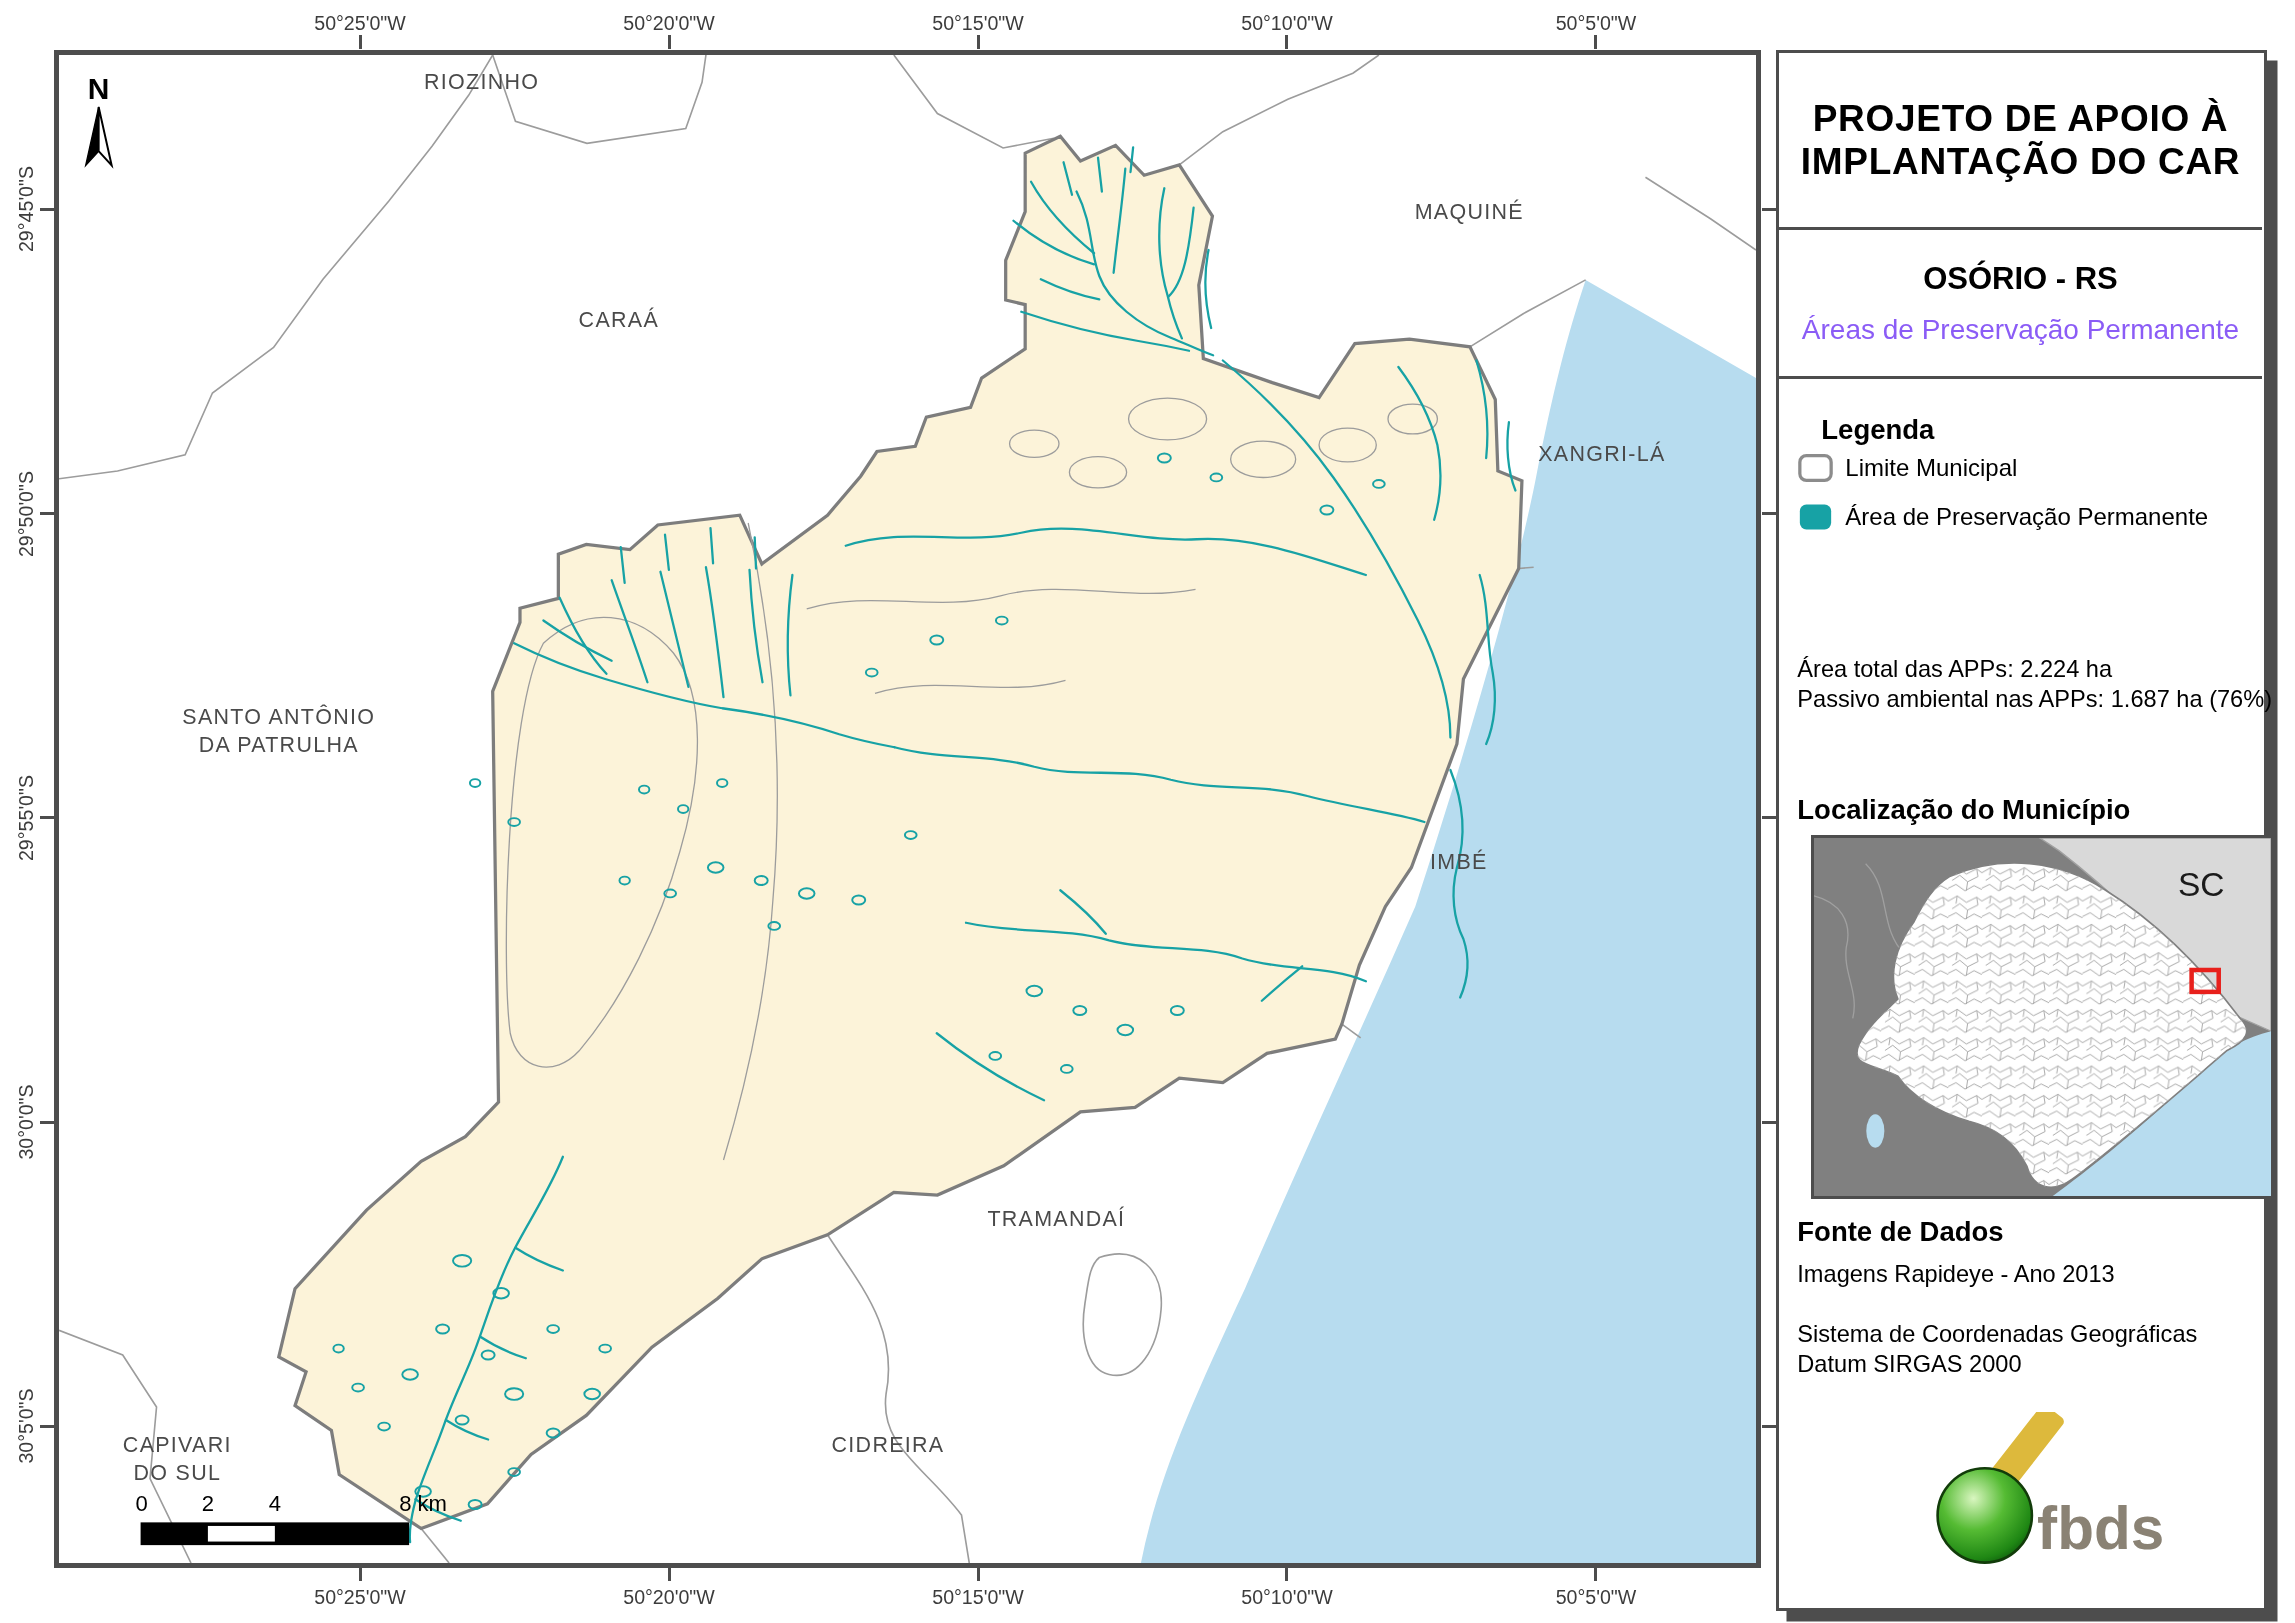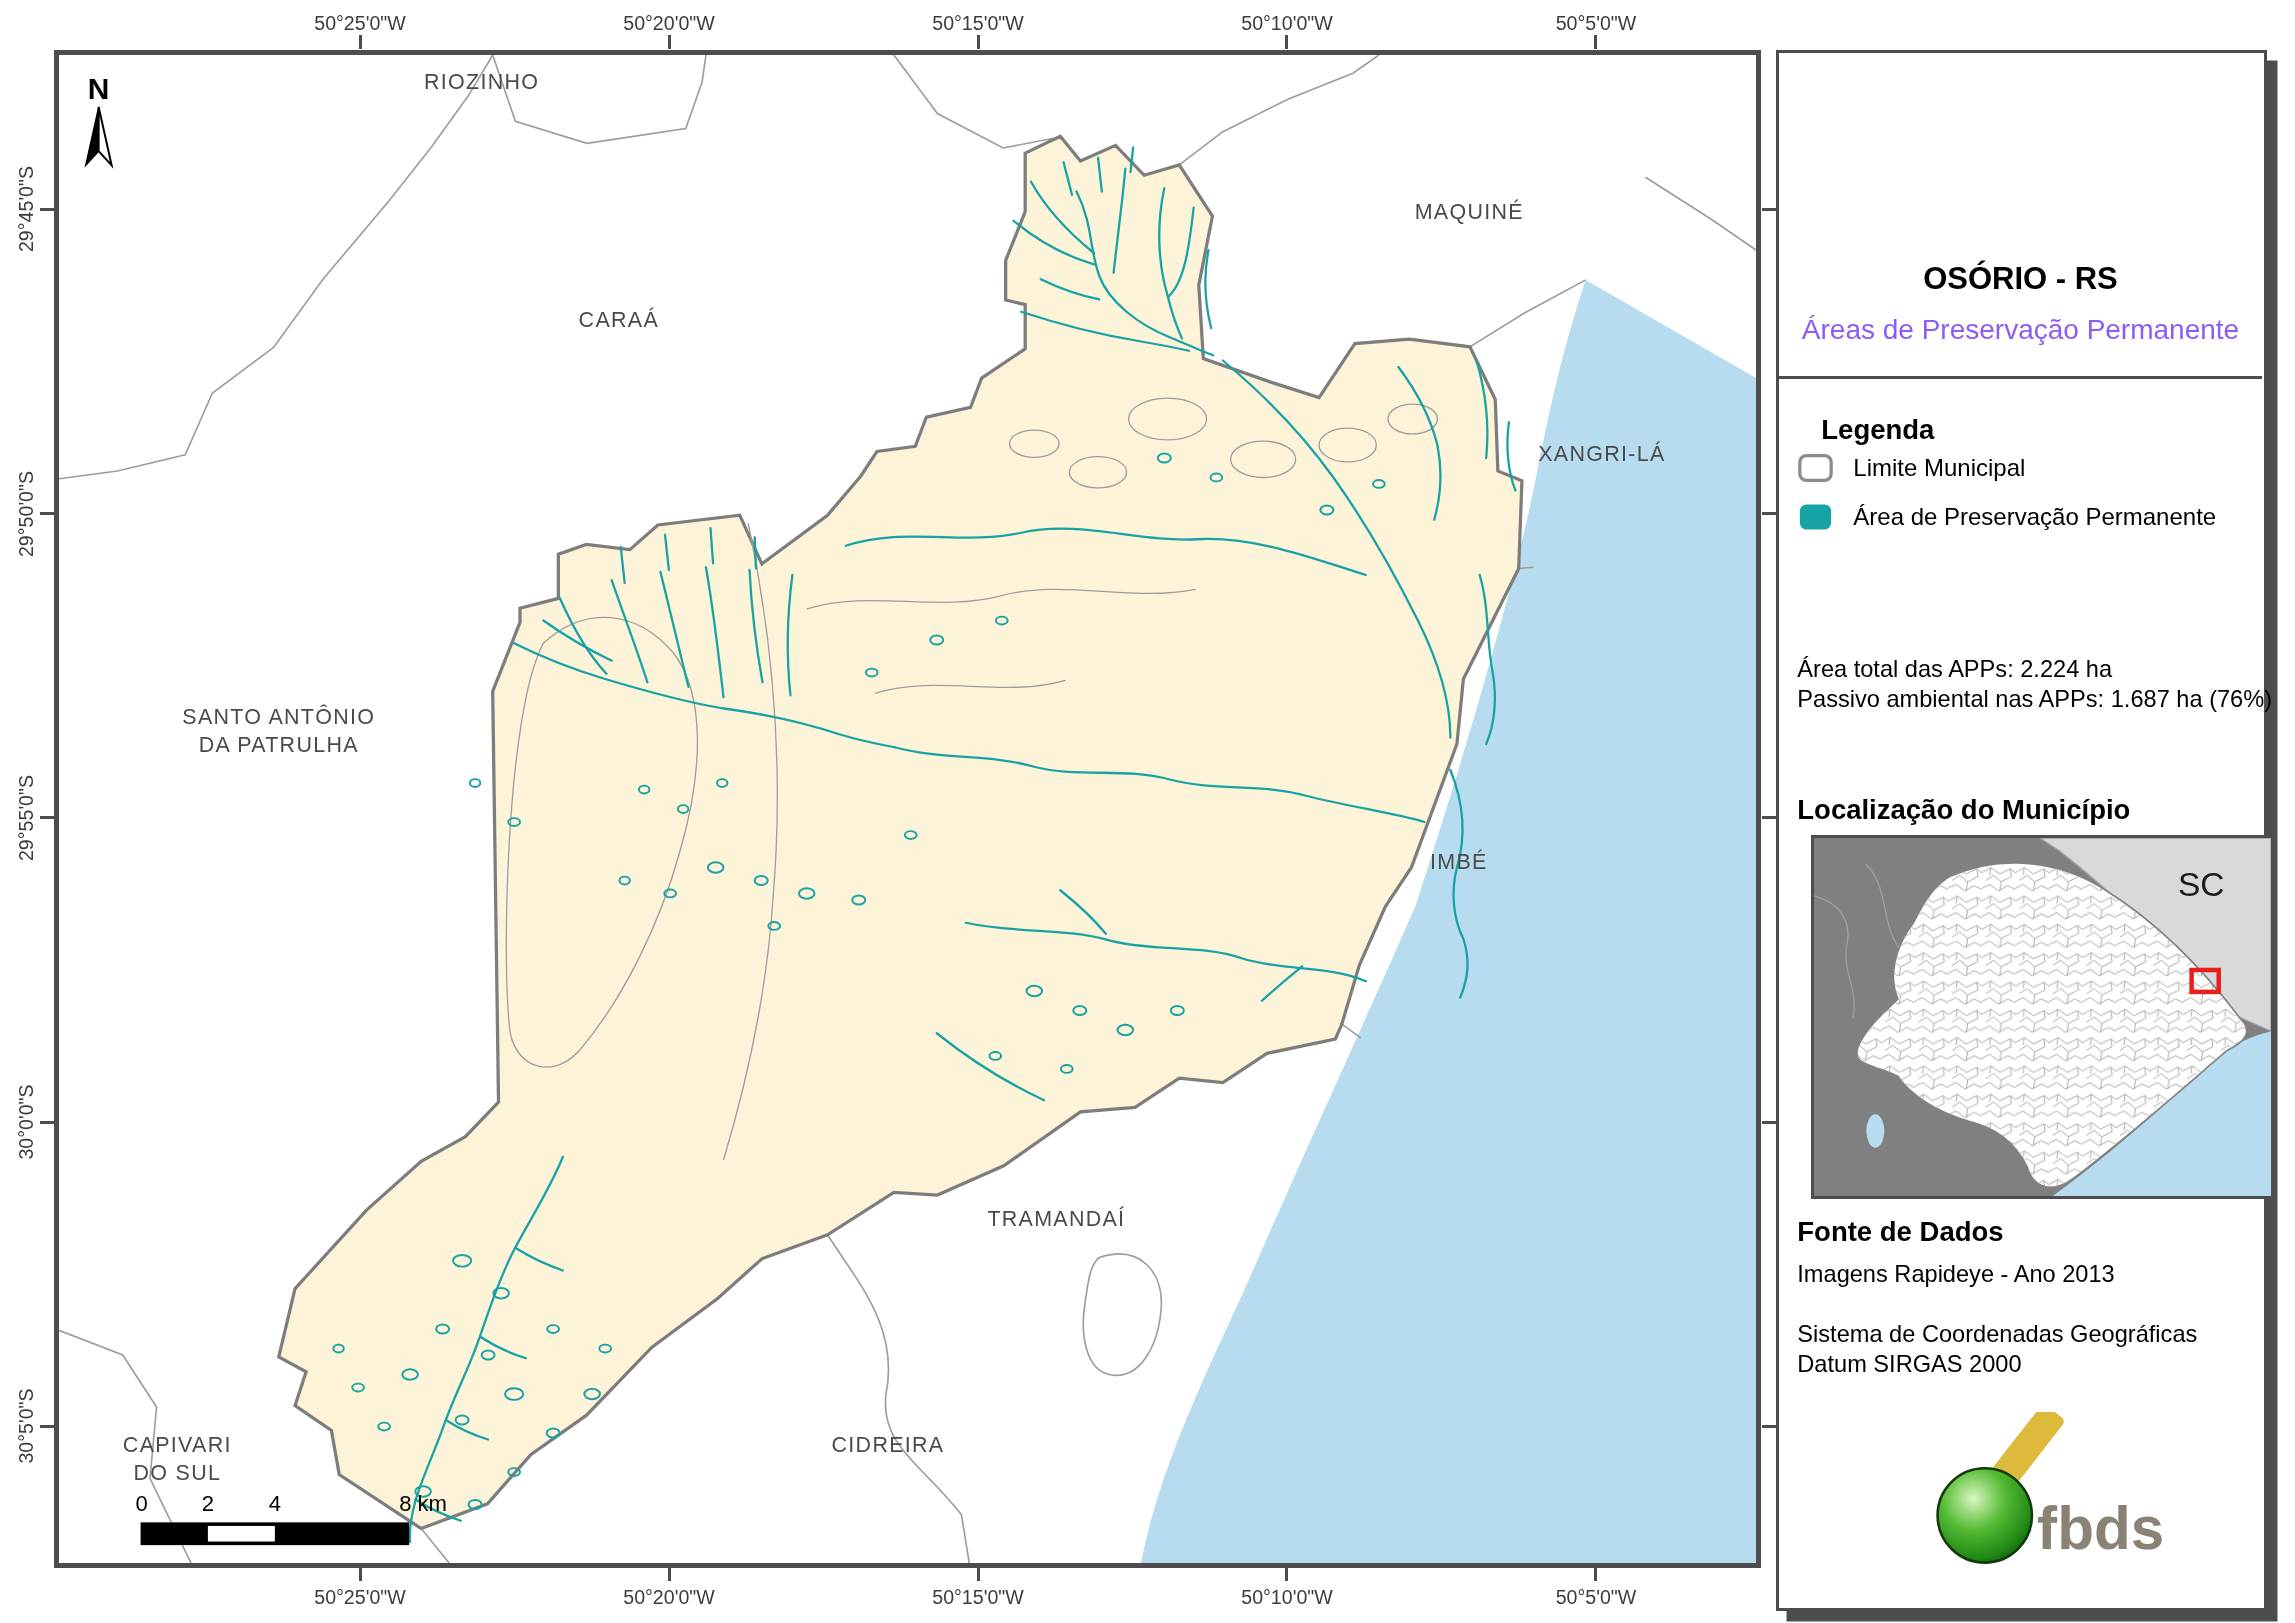--- a/index.html
+++ b/index.html
@@ -27,21 +27,21 @@
                display:flex; flex-direction:column; justify-content:center; align-items:center; }
   .sec-title .t { font-size:37px; font-weight:bold; letter-spacing:0.7px; line-height:43px; color:#000; text-align:center; }
   .sec-sub { top:177px; height:149px; border-bottom:3.9px solid #4d4d4d;
              display:flex; flex-direction:column; justify-content:center; align-items:center; gap:17px; }
   .sub-muni { font-size:31px; font-weight:bold; color:#000; }
   .sub-subject { font-size:28px; color:#8b5cf6;text-align:right; }
 
   .legend-heading, .loc-heading, .src-heading { position:absolute; left:18.3px; font-size:27.5px; font-weight:bold; color:#000; }
   .legend-heading { top:361px;margin-left:24px; }
   .legend-item { position:absolute; left:18.3px; display:flex; align-items:center; }
-  .legend-item .lbl { font-size:24px; color:#000; margin-left:19px; }
+  .legend-item .lbl { font-size:24px; color:#000; margin-left:11px; }
   .li-1 { top:400px; } .li-2 { top:449px; }
 
   .stats-line { position:absolute; left:18.3px; font-size:23.6px; color:#000; white-space:nowrap; }
   .st-1 { top:603px; } .st-2 { top:633px; }
 
   .loc-heading { top:741px; }
   .inset-box { position:absolute; left:32px; top:782px; width:463px; height:364px; border:3.3px solid #4d4d4d; }
   .inset-box svg { display:block; width:100%; height:100%; }
 
   .src-heading { top:1163px; }
@@ -252,20 +252,24 @@
 <span class="tick-label bottom" style="left:1287px; top:1586px;">50°10'0"W</span>
 <span class="tick-label bottom" style="left:1596px; top:1586px;">50°5'0"W</span>
 <span class="tick-label left" style="left:26px; top:209px;">29°45'0"S</span>
 <span class="tick-label left" style="left:26px; top:514px;">29°50'0"S</span>
 <span class="tick-label left" style="left:26px; top:818px;">29°55'0"S</span>
 <span class="tick-label left" style="left:26px; top:1122px;">30°0'0"S</span>
 <span class="tick-label left" style="left:26px; top:1426px;">30°5'0"S</span>
 
 <div class="panel">
 
+  <div class="panel-sec sec-title">
+    <div class="t">PROJETO DE APOIO À</div>
+    <div class="t">IMPLANTAÇÃO DO CAR</div>
+  </div>
 
   <div class="panel-sec sec-sub">
     <div class="sub-muni">OSÓRIO - RS</div>
     <div class="sub-subject">Áreas de Preservação Permanente</div>
   </div>
 
   <div class="legend-heading">Legenda</div>
 
   <div class="legend-item li-1">
     <svg width="37" height="30" viewBox="0 0 56 46">

